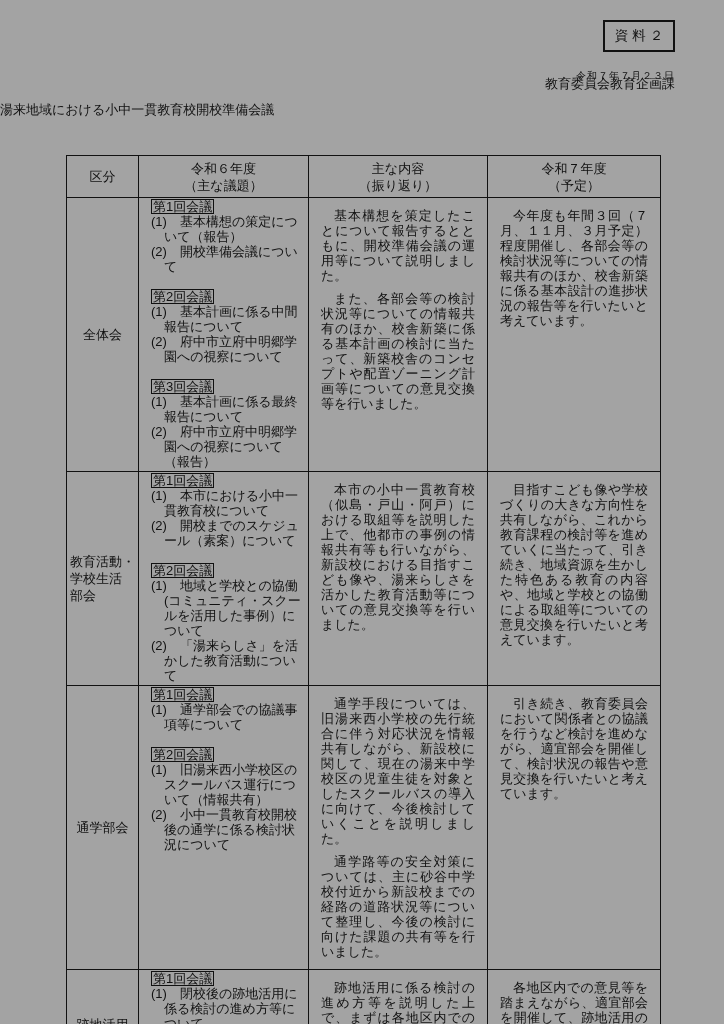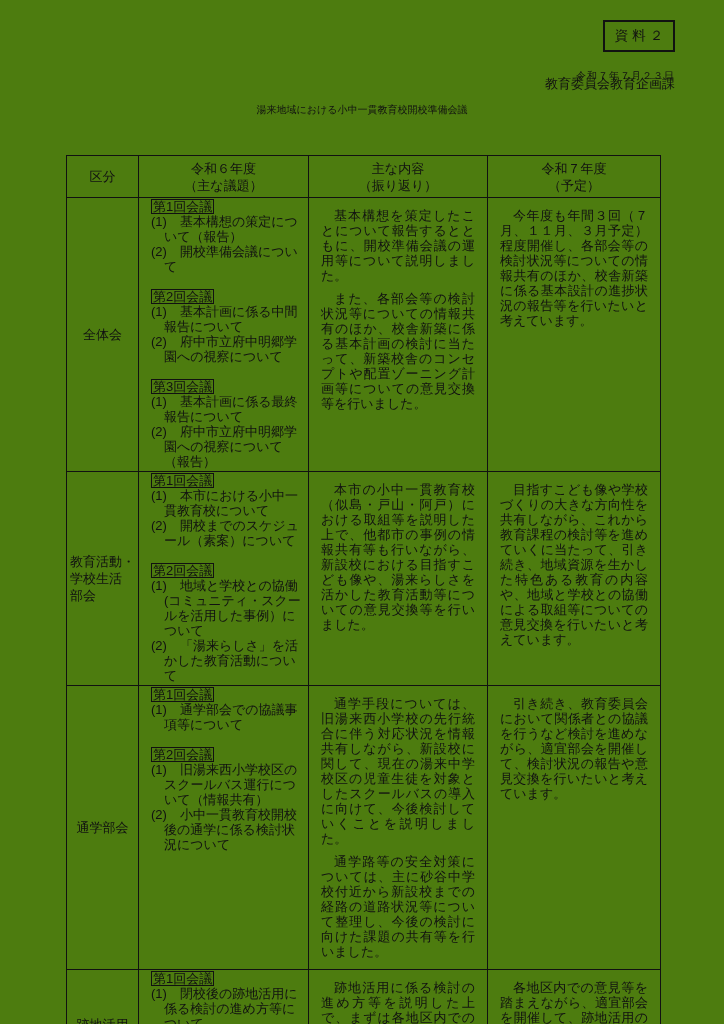--- a/index.html
+++ b/index.html
@@ -1,19 +1,19 @@
 <!DOCTYPE html>
 <html><head>
 <meta charset="utf-8">
 <style>
   html,body { margin:0; padding:0; background:#ffffff; }
   .page {
     position:relative;
     width:724px; height:1024px;
-    background:#4d7c0f;
+    background:#a3a3a3;
     font-family:"Liberation Sans", sans-serif;
     color:#111;
     overflow:hidden;
   }
   
   .doc-label {
     position:absolute; top:20px; right:49px;
     width:68px; height:28px;
     border:2px solid #111;
     text-align:center; line-height:28px;
@@ -23,21 +23,21 @@
     position:absolute; top:69px; right:49px;
     font-size:10px; letter-spacing:1px;
   }
   .org-line {
     position:absolute; top:75px; right:49px;
     font-size:13px;
   }
   
   .doc-title {
     position:absolute; top:99px; left:0; width:724px;
-    text-align:center; font-size:10px; line-height:21px;
+    text-align:left; font-size:13px; line-height:21px;
   }
   
   table.main {
     position:absolute; top:155px; left:66px;
     border-collapse:collapse; table-layout:fixed;
     width:594px;
   }
   table.main th, table.main td {
     border:1px solid #111;
     font-weight:normal;

